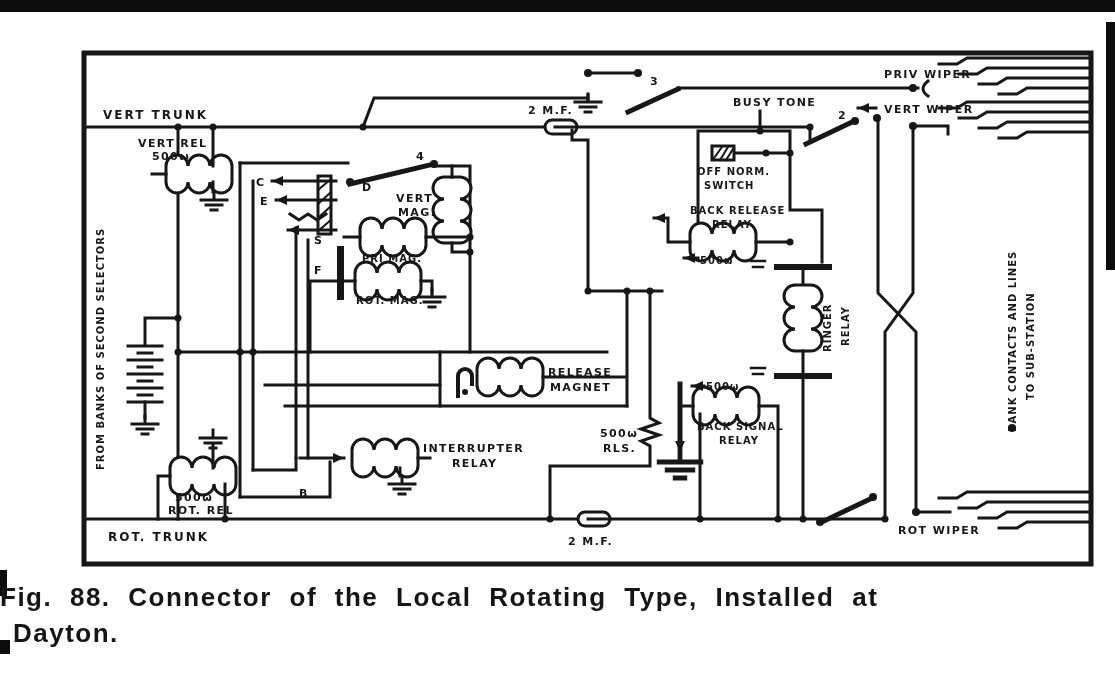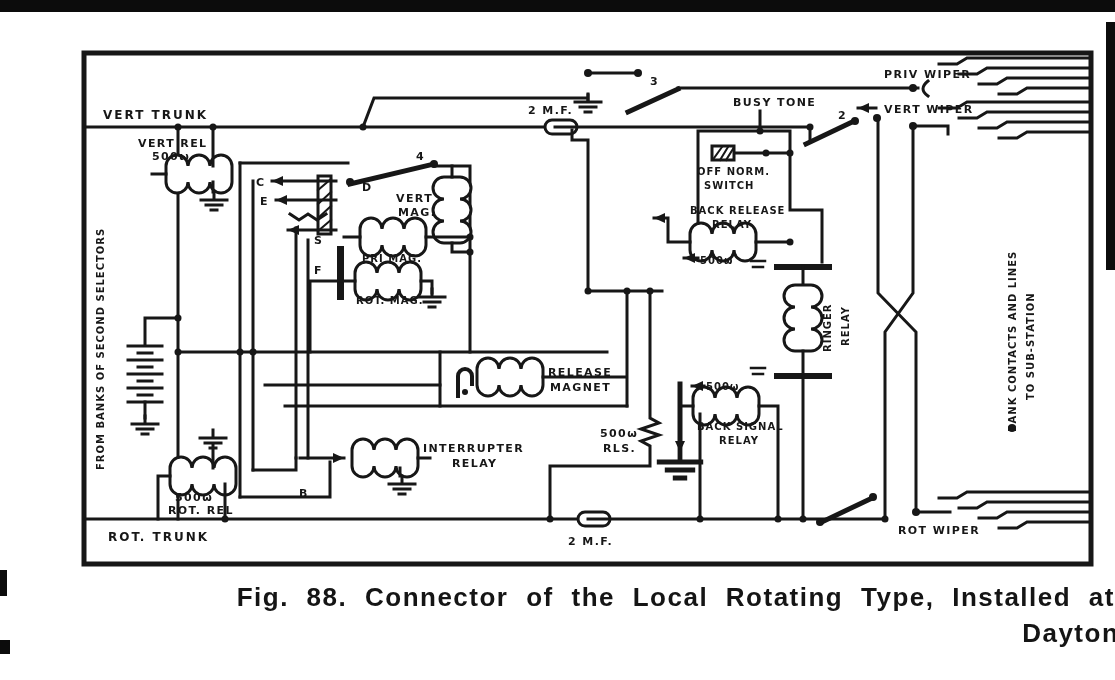--- a/index.html
+++ b/index.html
@@ -3,21 +3,21 @@
 <meta charset="utf-8">
 <style>
   html,body{margin:0;padding:0;background:#fff;}
   .page{position:relative;width:1115px;height:680px;background:#fff;overflow:hidden;
         font-family:"DejaVu Sans",sans-serif;}
   svg{position:absolute;left:0;top:0;}
   .ink{stroke:#171717;fill:none;stroke-linecap:square;stroke-linejoin:miter;}
   .lbl{font:700 11px "DejaVu Sans",sans-serif;letter-spacing:1.4px;fill:#171717;stroke:none;}
   .lbl.sm{font-size:10px;letter-spacing:1px;}
   .lbl.big{font-size:12px;letter-spacing:2px;}
-  .caption{position:absolute;left:0;width:1115px;text-align:right;color:#151515;
+  .caption{position:absolute;left:0;width:1115px;text-align:left;color:#151515;
            font:700 26px "Liberation Sans",sans-serif;letter-spacing:1.5px;word-spacing:9px;}
   .cap1{top:582px;}
   .cap2{top:618px;padding-left:13px;}
   .bar{position:absolute;background:#0c0c0c;}
 </style>
 </head>
 <body>
 
 <div class="page">
 

